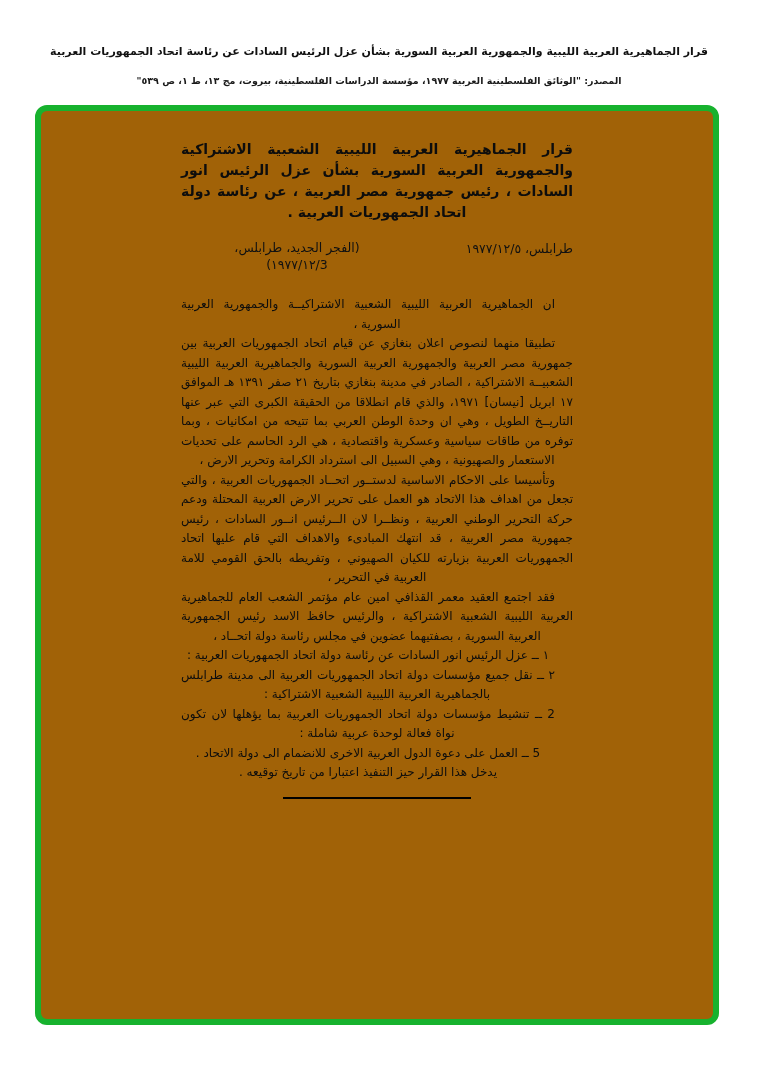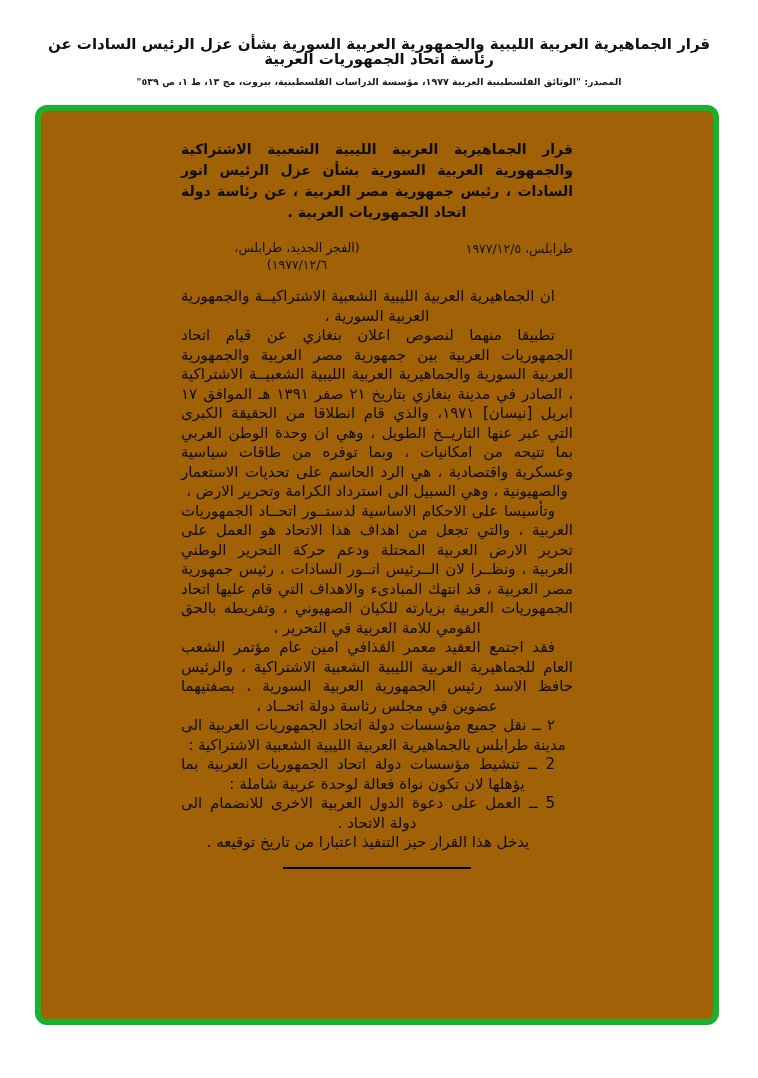--- a/index.html
+++ b/index.html
@@ -12,25 +12,25 @@
   }
   .page{position:relative;width:758px;height:1078px;background:#fff;}
 
   
   .page-header{
     padding-top:28px;
     text-align:center;
     direction:rtl;
   }
   .header-title{
-    font-size:15px;
+    font-size:11px;
     font-weight:bold;
     line-height:15px;
     max-width:690px;
-    margin:9px auto;
+    margin:16px auto;
     letter-spacing:0;
   }
   .header-source{
     font-size:9.5px;
     font-weight:bold;
     margin-top:6px;
     color:#1a1a1a;
   }
 
   
@@ -68,22 +68,22 @@
   .dateline-place{
     white-space:nowrap;
     padding-top:1px;
   }
   .dateline-citation{
     width:148px;
     margin-left:42px;
     text-align:center;
   }
   .doc-body{
-    margin-top:14px;
-    font-size:15px;
+    margin-top:22px;
+    font-size:12px;
     line-height:19.5px;
     color:#0d0d0d;
   }
   .doc-body p{
     margin:0;
     text-align:justify;
     text-align-last:center;
     text-indent:18px;
   }
   .end-rule{
@@ -102,28 +102,29 @@
     <div class="header-source">المصدر:  "الوثائق الفلسطينية العربية ١٩٧٧، مؤسسة الدراسات الفلسطينية، بيروت، مج ١٣، ط ١، ص ٥٣٩"</div>
   </div>
 
   <div class="document-frame" style="border-color: rgb(23, 178, 46);">
     <div class="doc-column">
 
       <div class="doc-title">قرار الجماهيرية العربية الليبية الشعبية الاشتراكية والجمهورية العربية السورية بشأن عزل الرئيس انور السادات ، رئيس جمهورية مصر العربية ، عن رئاسة دولة اتحاد الجمهوريات العربية .</div>
 
       <div class="dateline">
         <span class="dateline-place">طرابلس، ١٩٧٧/١٢/٥</span>
-        <div class="dateline-citation">(الفجر الجديد، طرابلس، ١٩٧٧/١٢/٦)</div>
+        <div class="dateline-citation">(الفجر الجديد، طرابلس، ١٩٧٧/١٢/3)</div>
       </div>
 
       <div class="doc-body">
         <p>ان الجماهيرية العربية الليبية الشعبية الاشتراكيــة والجمهورية العربية السورية ،</p>
         <p>تطبيقا منهما لنصوص اعلان بنغازي عن قيام اتحاد الجمهوريات العربية بين جمهورية مصر العربية والجمهورية العربية السورية والجماهيرية العربية الليبية الشعبيــة الاشتراكية ، الصادر في مدينة بنغازي بتاريخ ٢١ صفر ١٣٩١ هـ  الموافق ١٧ ابريل [نيسان] ١٩٧١، والذي قام انطلاقا من الحقيقة الكبرى التي عبر عنها التاريــخ الطويل ، وهي ان وحدة الوطن العربي بما تتيحه من امكانيات ، وبما توفره من طاقات سياسية وعسكرية واقتصادية ، هي الرد الحاسم على تحديات الاستعمار والصهيونية ، وهي السبيل الى استرداد الكرامة وتحرير الارض ،</p>
         <p>وتأسيسا على الاحكام الاساسية لدستــور اتحــاد الجمهوريات العربية ، والتي تجعل من اهداف هذا الاتحاد هو العمل على تحرير الارض العربية المحتلة ودعم حركة التحرير الوطني العربية ، ونظــرا لان الــرئيس انــور السادات ، رئيس جمهورية مصر العربية ، قد انتهك المبادىء والاهداف التي قام عليها اتحاد الجمهوريات العربية بزيارته للكيان الصهيوني ، وتفريطه بالحق القومي للامة العربية في التحرير ،</p>
         <p>فقد اجتمع العقيد معمر القذافي امين عام مؤتمر الشعب العام للجماهيرية العربية الليبية الشعبية الاشتراكية ، والرئيس حافظ الاسد رئيس الجمهورية العربية السورية ، بصفتيهما عضوين في مجلس رئاسة دولة اتحــاد ،</p>
+        <p>١ ــ عزل الرئيس انور السادات عن رئاسة دولة اتحاد الجمهوريات العربية :</p>
         <p>٢ ــ نقل جميع مؤسسات دولة اتحاد الجمهوريات العربية الى مدينة طرابلس بالجماهيرية العربية الليبية الشعبية الاشتراكية :</p>
         <p>2 ــ تنشيط مؤسسات دولة اتحاد الجمهوريات العربية بما يؤهلها لان تكون نواة فعالة لوحدة عربية شاملة :</p>
         <p>5 ــ العمل على دعوة الدول العربية الاخرى للانضمام الى دولة الاتحاد .</p>
         <p>يدخل هذا القرار حيز التنفيذ اعتبارا من تاريخ توقيعه .</p>
       </div>
 
       <div class="end-rule"></div>
 
     </div>
   </div>

